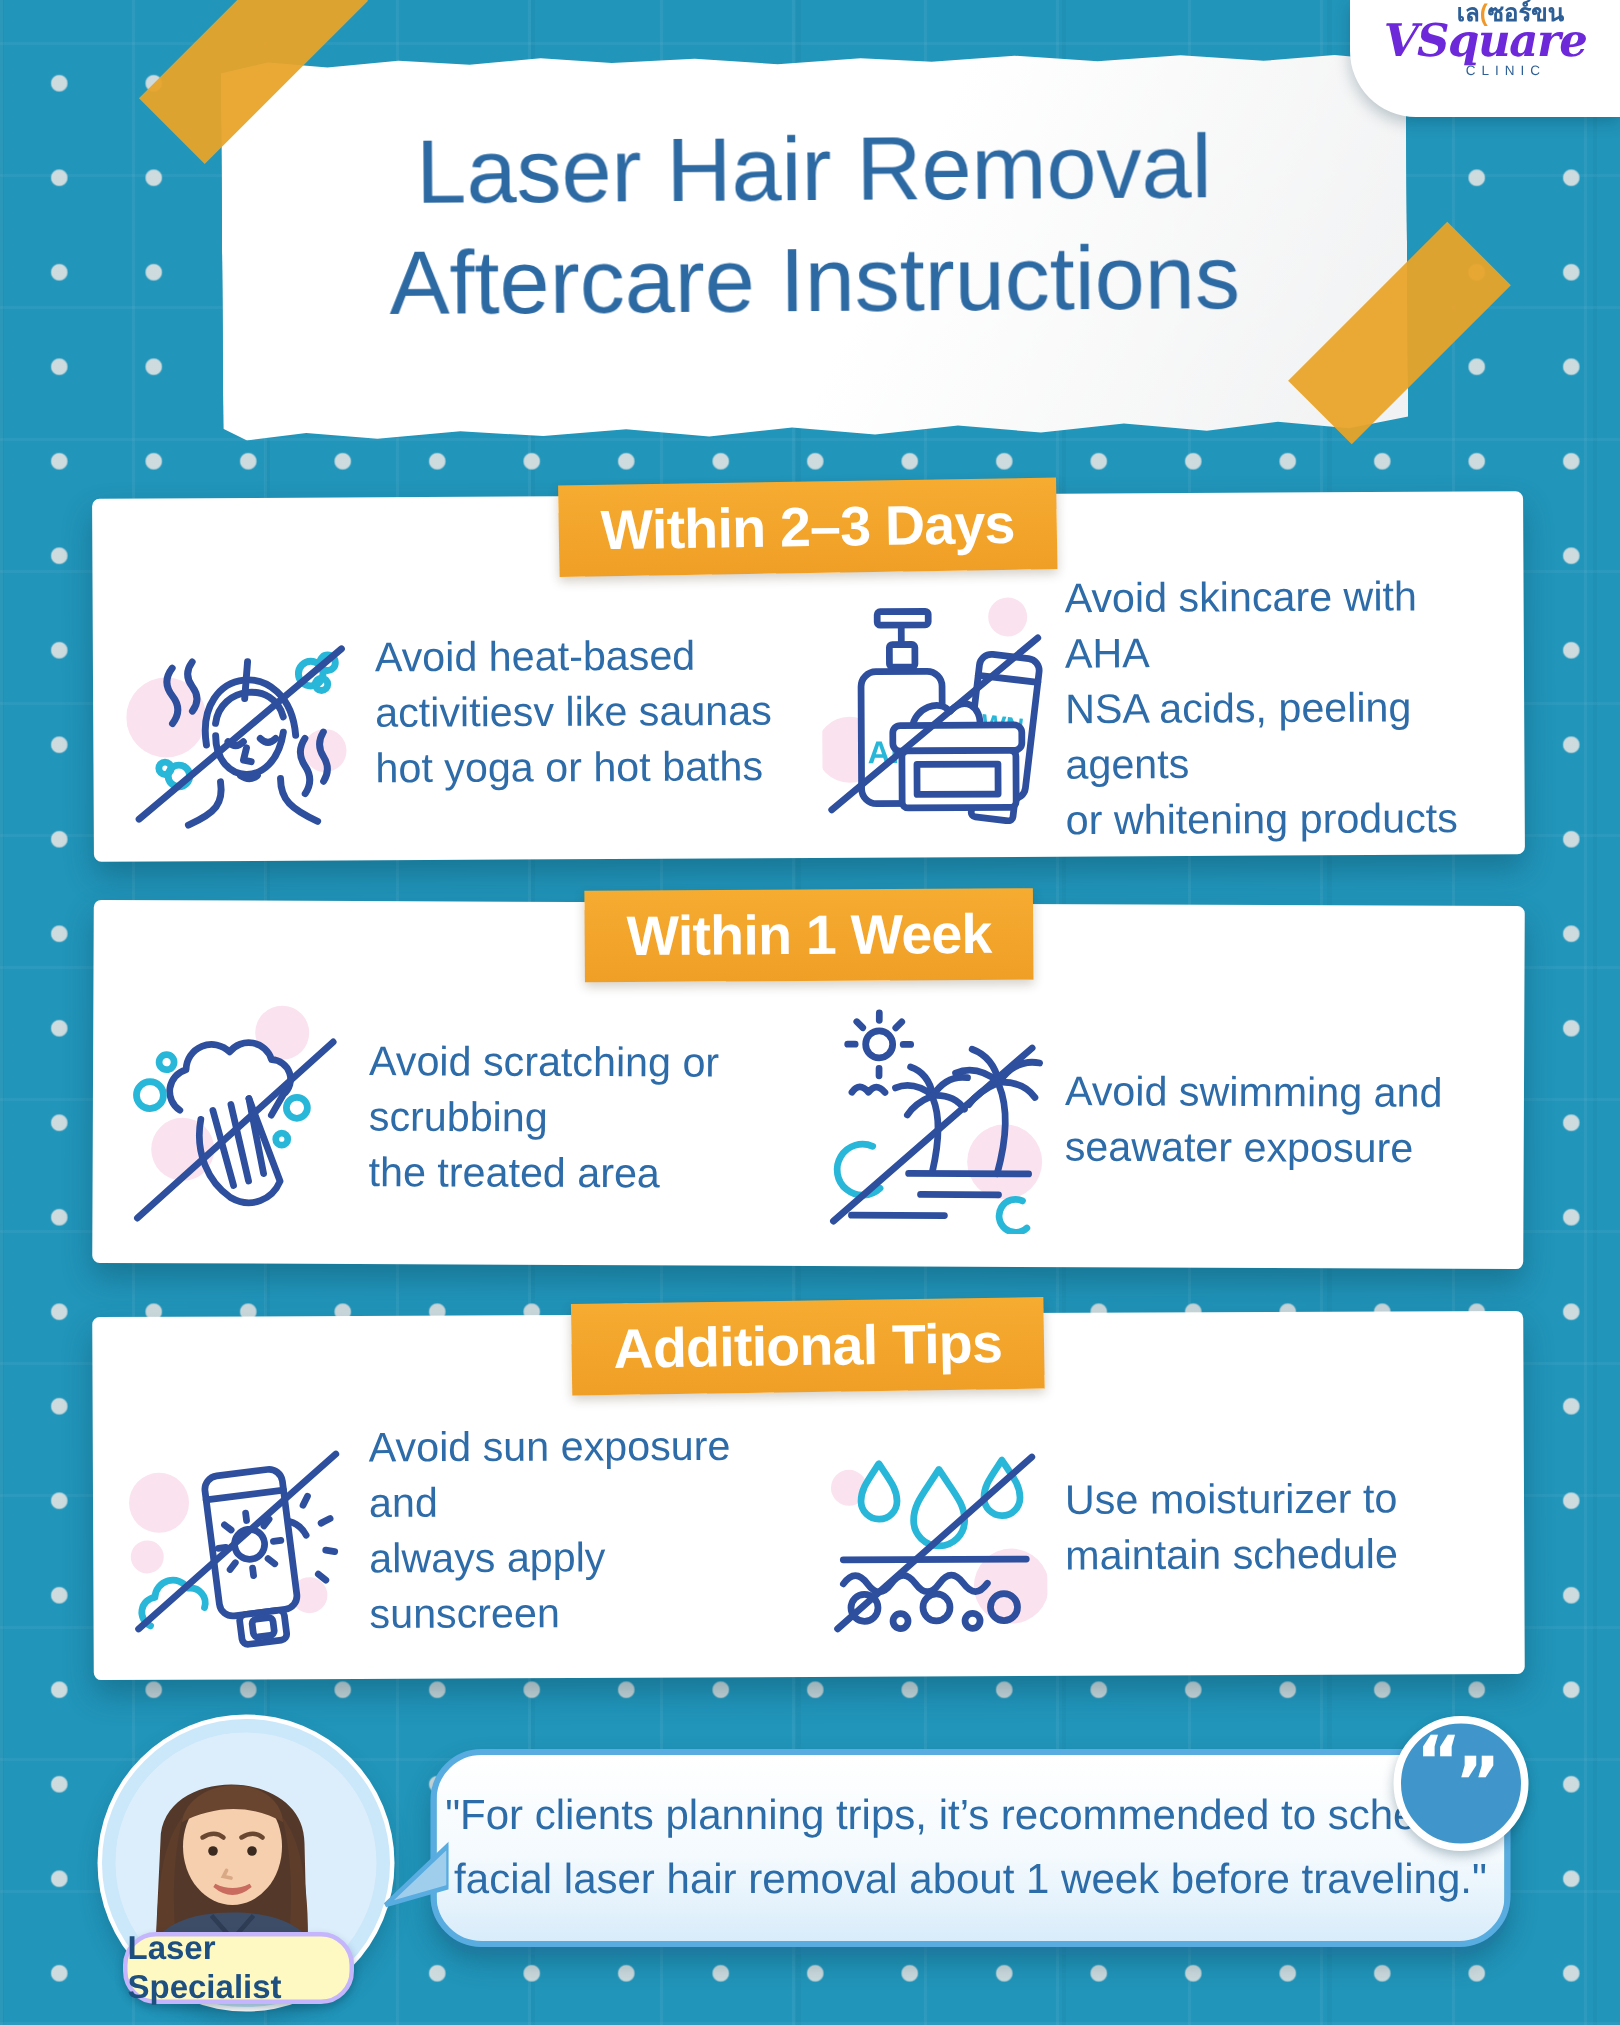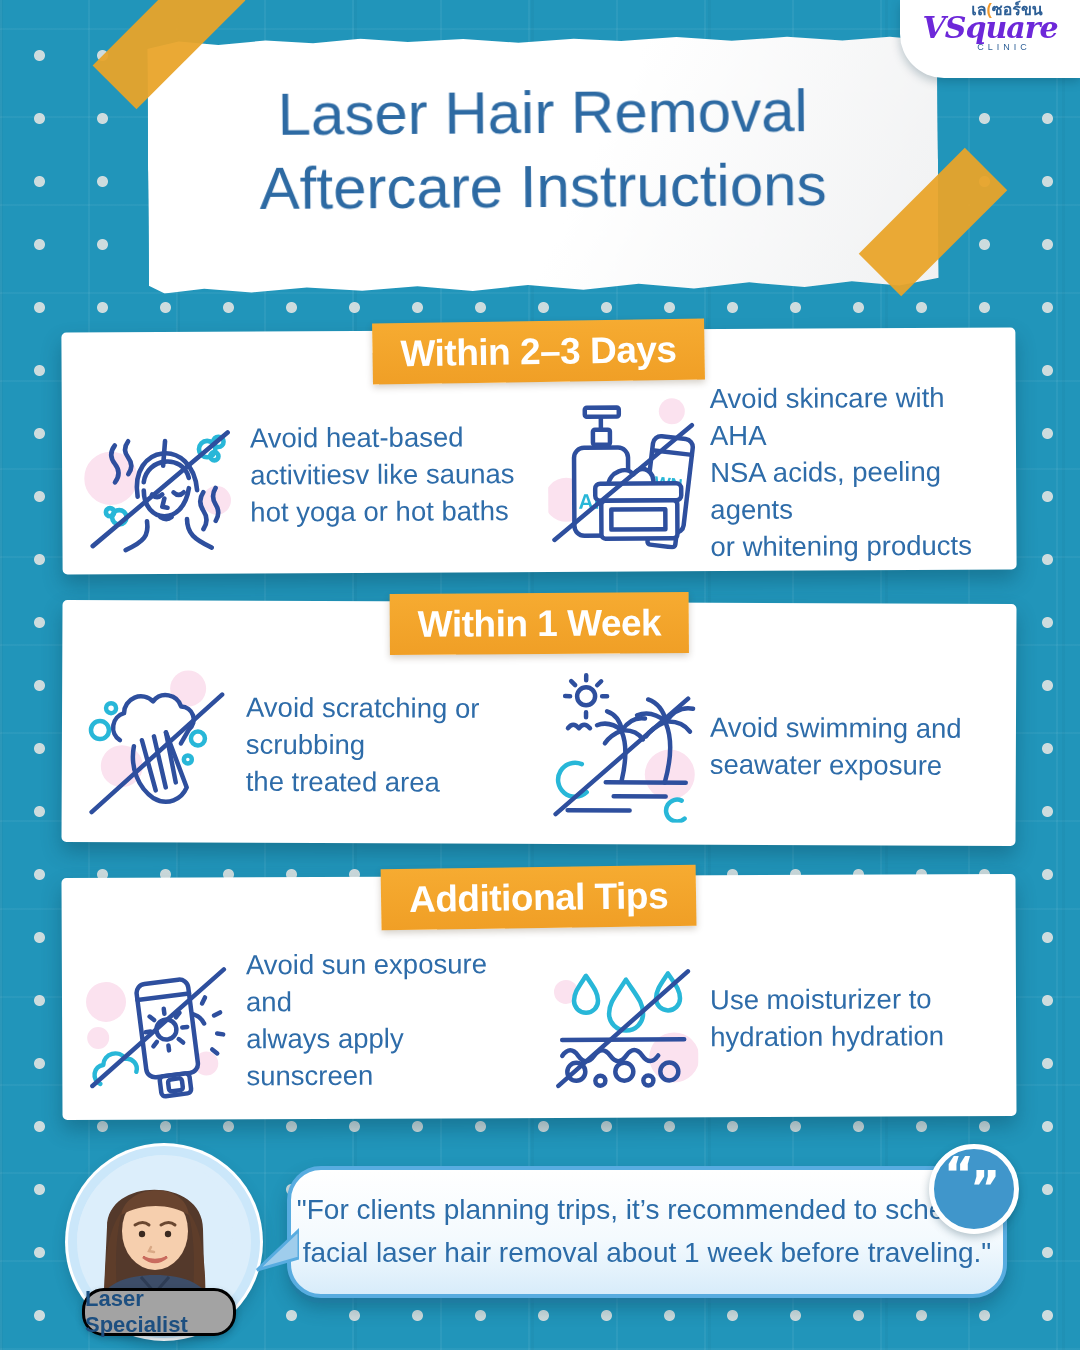--- a/index.html
+++ b/index.html
@@ -52,22 +52,22 @@
   .item{position:absolute;top:58px;height:170px;display:flex;align-items:center;gap:12px;}
   .item .txt{color:#2e6ca9;font-size:27.5px;line-height:37px;white-space:pre-line;}
   .item svg{flex-shrink:0;}
   .i1{left:22px;width:452px;}
   .i2{left:486px;width:458px;}
 
   
   .avatar{position:absolute;left:68px;top:1146px;width:174px;height:174px;border-radius:50%;
     background:#dceefb;border:9px solid #cbe7fa;box-shadow:0 0 0 3px #ffffff,0 8px 16px rgba(6,50,68,.3);
     overflow:hidden;z-index:3;}
-  .badge{position:absolute;left:82px;top:1288px;width:148px;height:42px;background:#a3a3a3;
-    border:3px solid #000000;border-radius:22px;display:flex;align-items:center;justify-content:center;
+  .badge{position:absolute;left:82px;top:1288px;width:148px;height:42px;background:#fef9c3;
+    border:3px solid #c4b5fd;border-radius:22px;display:flex;align-items:center;justify-content:center;
     color:#1d4f80;font-weight:bold;font-size:22px;z-index:4;box-shadow:0 3px 6px rgba(6,50,68,.3);}
   .bubble{position:absolute;left:287px;top:1166px;width:712px;height:124px;border-radius:34px;
     border:4px solid #58ace0;background:linear-gradient(180deg,#ffffff 0%,#f4fafe 55%,#d8ecfa 100%);
     box-shadow:0 5px 0 rgba(40,120,165,.35),0 10px 18px rgba(6,50,68,.3);z-index:3;}
   .bubble .quote-text{margin-top:18px;text-align:center;color:#2c6ca8;font-size:28px;line-height:43px;
     font-weight:normal;white-space:pre-line;}
   .tail{position:absolute;left:-36px;top:56px;z-index:-1;}
   .quote-circle{position:absolute;right:-16px;top:-26px;width:80px;height:80px;border-radius:50%;
     background:#4096cb;border:5px solid #fff;box-shadow:0 3px 8px rgba(6,50,68,.3);}
   .quote-circle .q1,.quote-circle .q2{position:absolute;color:#fff;font-weight:bold;font-size:46px;
@@ -278,21 +278,21 @@
         <g class="icn" stroke-width="5">
           <circle cx="28" cy="130" r="9"></circle>
             <circle cx="52" cy="139" r="5"></circle>
           <circle cx="76" cy="130" r="9"></circle>
             <circle cx="100" cy="139" r="5"></circle>
             <circle cx="121" cy="130" r="9"></circle>
         </g>
         <line class="icn" x1="10" y1="144" x2="140" y2="30"></line>
       </svg>
       <div class="txt">Use moisturizer to
-hydration hydration</div>
+maintain schedule</div>
     </div>
   </div>
 
   <div class="avatar">
     <svg width="156" height="156" viewBox="0 0 156 156">
       <circle cx="78" cy="78" r="78" fill="#dceefb"></circle>
       <path d="M30,72 C30,22 126,22 126,74 L128,156 L26,156 Z" fill="#54392b"></path>
       <ellipse cx="78" cy="76" rx="33" ry="39" fill="#f6cfae"></ellipse>
       <path d="M44,60 C50,28 108,26 112,60 C92,48 66,48 44,60 Z" fill="#69442f"></path>
       <path d="M45,56 C37,88 38,120 42,156 L28,156 C26,104 32,72 45,56 Z" fill="#5e3d2a"></path>

